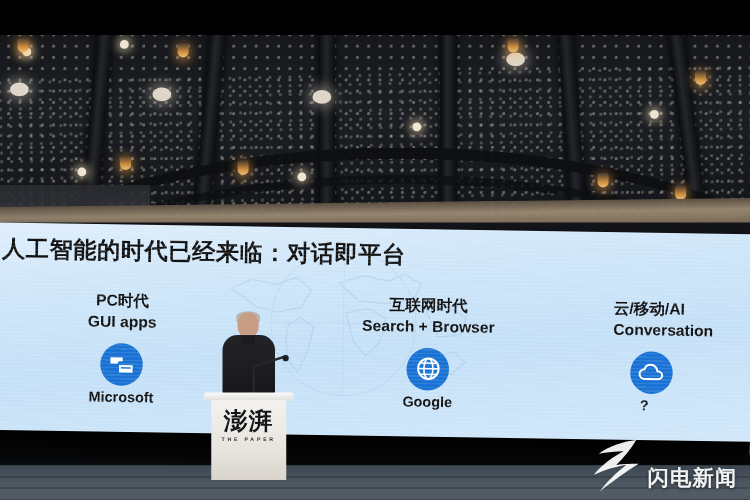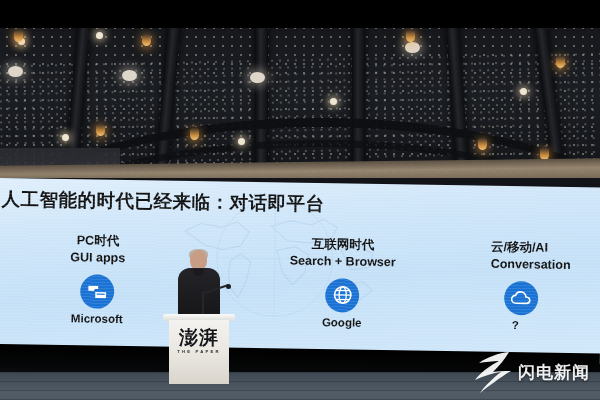--- a/index.html
+++ b/index.html
@@ -291,21 +291,21 @@
     width: 5px; height: 5px;
     border-radius: 50%;
     background: #1c1e22;
   }
 
   
   .watermark {
     position: absolute;
     right: 10px; bottom: 34px;
     display: flex;
-    align-items: center;
+    align-items: flex-end;
     gap: 5px;
     opacity: .93;
   }
   .wm-text {
     color: #fff;
     font-size: 17px;
     font-weight: bold;
     letter-spacing: 1px;
     text-shadow: 0 1px 3px rgba(0,0,0,.6);
   }

